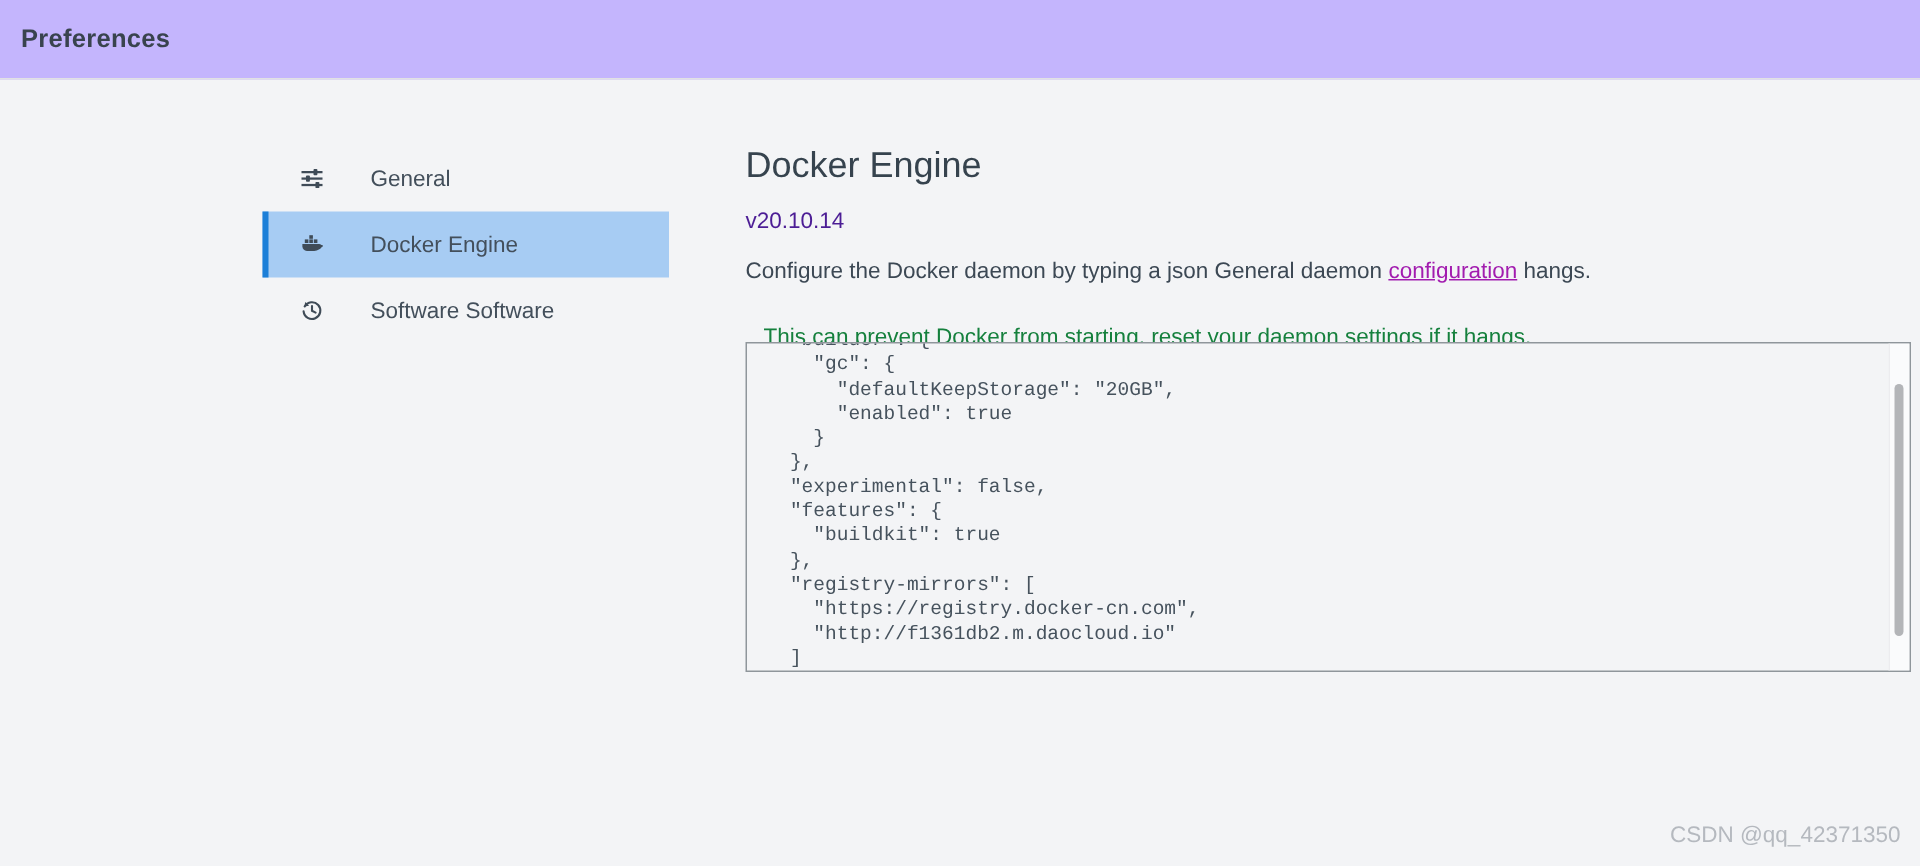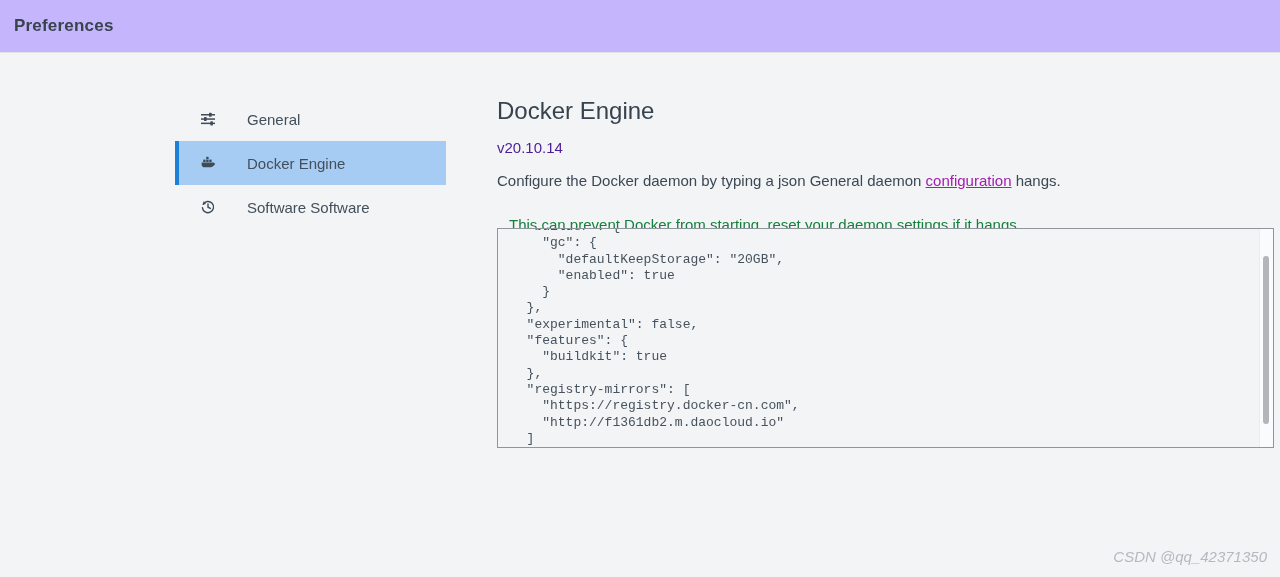--- a/index.html
+++ b/index.html
@@ -69,21 +69,21 @@
     position:absolute; right:0; top:0; bottom:0; width:14px;
     background:#fafbfc; border-left:1px solid #ececef;
   }
   .scroll-thumb {
     position:absolute; right:4px; top:27px; width:6px; height:168px;
     border-radius:3px; background:#b3b5b8; cursor:grab;
   }
 
   .watermark {
     position:absolute; right:13px; top:548px;
-    font-size:15px; color:#b5b9bf;font-style:italic;
+    font-size:15px; color:#b5b9bf;
   }
 </style>
 </head>
 <body>
 
 <div class="app">
 
   <div class="header">
     <div class="header-title">Preferences</div>
   </div>

